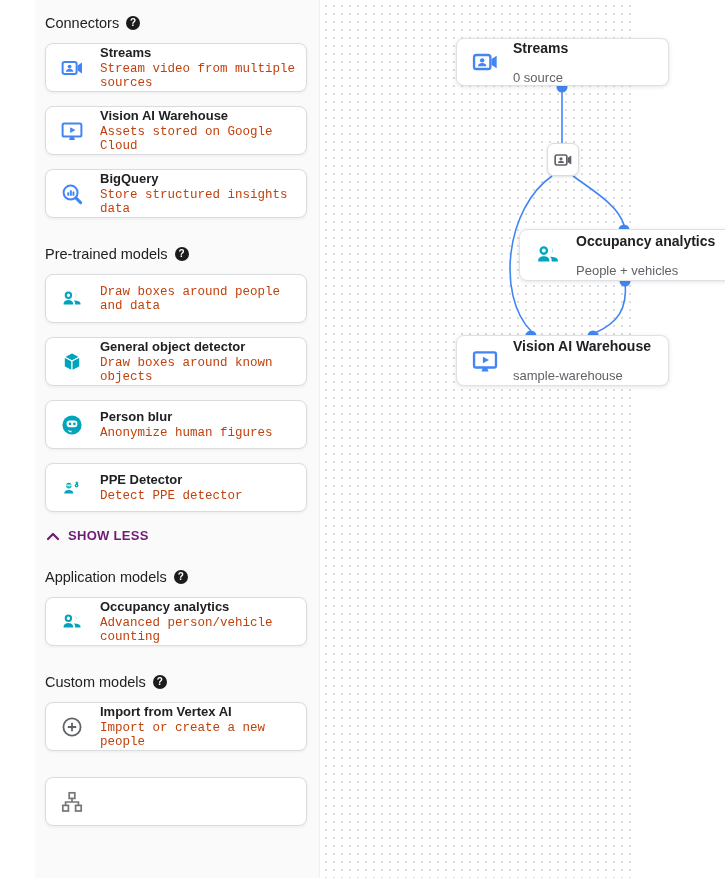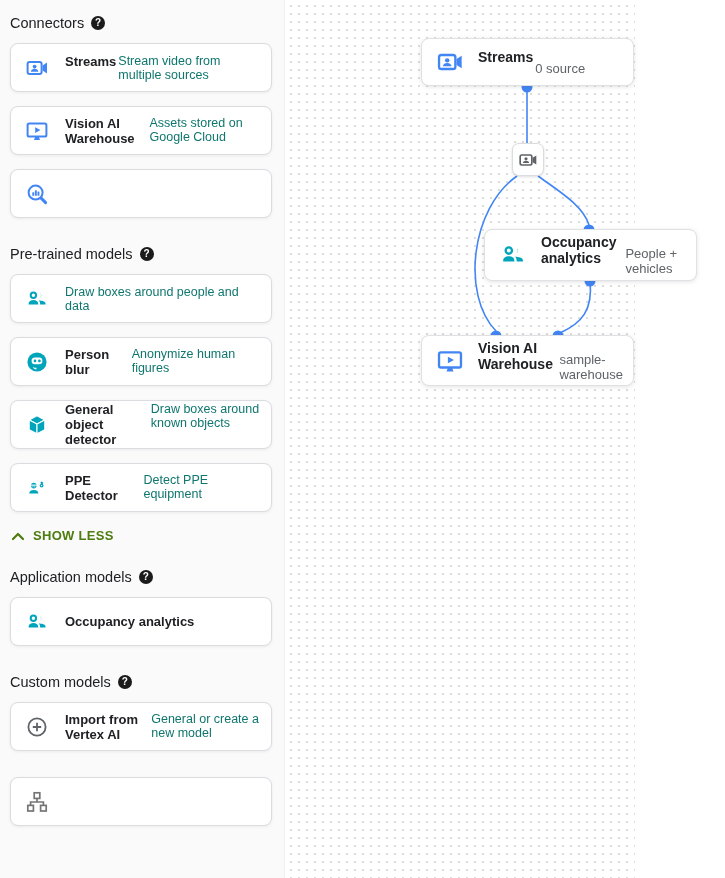--- a/index.html
+++ b/index.html
@@ -1,30 +1,30 @@
 <!DOCTYPE html>
 <html><head>
 <meta charset="utf-8">
 <style>
   * { margin:0; padding:0; box-sizing:border-box; }
   html,body { width:725px; height:878px; font-family:"Liberation Sans", sans-serif; background:#fff; overflow:hidden; }
-  .app { display:flex; width:635px; height:878px; }
+  .app { display:flex; width:635px; height:878px;padding-left:35px; }
 
   
   .sidebar { width:285px; min-width:285px; height:100%; background:#fafafa; border-right:1px solid #f0f0f0; padding:13px 12px 0 10px; overflow:hidden; }
   .section { margin-bottom:26px; }
   .section-header { display:flex; align-items:center; gap:7px; height:20px; margin-bottom:10px; }
   .section-label { font-size:14.5px; color:#202124; }
   .help-badge { width:14px; height:14px; border-radius:50%; background:#1b1b1b; color:#fff; font-size:10px; font-weight:bold; display:flex; align-items:center; justify-content:center; line-height:1; cursor:pointer; }
   .card { display:flex; align-items:center; gap:16px; height:49px; margin-bottom:14px; background:#fff; border:1px solid #dadce0; border-radius:8px; padding:0 10px 0 14px; box-shadow:0 1px 3px rgba(60,64,67,0.08); cursor:grab; }
   .card .ic { width:24px; height:24px; flex:0 0 24px; display:flex; align-items:center; justify-content:center; }
-  .card-text { display:flex; flex-direction:row; gap:2px; }
+  .card-text { display:flex; flex-direction:column; gap:2px; }
   .card-title { font-size:13px; font-weight:bold; color:#202124; }
-  .card-desc { font-size:12.5px; color:#0f766e; }
-  .show-less { display:flex; align-items:center; gap:8px; margin:16px 0 24px 1px; color:#4d7c0f; font-size:13px; font-weight:bold; letter-spacing:0.3px; cursor:pointer; }
+  .card-desc { font-size:12.5px; color:#c2410c;font-family:Liberation Mono, monospace; }
+  .show-less { display:flex; align-items:center; gap:8px; margin:16px 0 24px 1px; color:#701a75; font-size:13px; font-weight:bold; letter-spacing:0.3px; cursor:pointer; }
   .icon-blue { color:#4285f4; }
   .icon-teal { color:#00a5bb; }
   .icon-gray { color:#5f6368; }
   .icon-gray2 { color:#757575; }
 
   
   .canvas { position:relative; flex:1; height:100%; background:#fff;
     background-image: radial-gradient(circle, #dcdcdc 1.1px, transparent 1.4px);
     background-size: 8px 8px; background-position: 2px 2px; }
   .edges { position:absolute; left:0; top:0; width:440px; height:878px; pointer-events:none; }
@@ -134,20 +134,24 @@
           <span class="card-title">Vision AI Warehouse</span>
           <span class="card-desc">Assets stored on Google Cloud</span>
         </span>
       </div>
       <div class="card">
         <span class="ic icon-blue">
             <svg width="24" height="24" viewBox="0 0 24 24">
               <use href="#i-bigquery"></use>
             </svg>
           </span>
+        <span class="card-text">
+          <span class="card-title">BigQuery</span>
+          <span class="card-desc">Store structured insights data</span>
+        </span>
       </div>
     </div>
 
     <div class="section" style="margin-bottom:9px">
       <div class="section-header">
         <span class="section-label">Pre-trained models</span>
         <span class="help-badge">?</span>
       </div>
       <div class="card">
         <span class="ic icon-teal">
@@ -155,48 +159,48 @@
               <use href="#i-people"></use>
             </svg>
           </span>
         <span class="card-text">
           <span class="card-desc">Draw boxes around people and data</span>
         </span>
       </div>
       <div class="card">
         <span class="ic icon-teal">
             <svg width="24" height="24" viewBox="0 0 24 24">
+              <use href="#i-cube"></use>
+            </svg>
+          </span>
+        <span class="card-text">
+          <span class="card-title">General object detector</span>
+          <span class="card-desc">Draw boxes around known objects</span>
+        </span>
+      </div>
+      <div class="card">
+        <span class="ic icon-teal">
+            <svg width="24" height="24" viewBox="0 0 24 24">
               <use href="#i-face"></use>
             </svg>
           </span>
         <span class="card-text">
           <span class="card-title">Person blur</span>
           <span class="card-desc">Anonymize human figures</span>
         </span>
       </div>
       <div class="card">
         <span class="ic icon-teal">
             <svg width="24" height="24" viewBox="0 0 24 24">
-              <use href="#i-cube"></use>
-            </svg>
-          </span>
-        <span class="card-text">
-          <span class="card-title">General object detector</span>
-          <span class="card-desc">Draw boxes around known objects</span>
-        </span>
-      </div>
-      <div class="card">
-        <span class="ic icon-teal">
-            <svg width="24" height="24" viewBox="0 0 24 24">
               <use href="#i-ppe"></use>
             </svg>
           </span>
         <span class="card-text">
           <span class="card-title">PPE Detector</span>
-          <span class="card-desc">Detect PPE equipment</span>
+          <span class="card-desc">Detect PPE detector</span>
         </span>
       </div>
       <div class="show-less">
         <span style="display:flex">
             <svg width="14" height="10" viewBox="0 0 14 10">
               <use href="#i-chevron-up"></use>
             </svg>
           </span>
         <span>SHOW LESS</span>
       </div>
@@ -208,38 +212,39 @@
         <span class="help-badge">?</span>
       </div>
       <div class="card">
         <span class="ic icon-teal">
             <svg width="24" height="24" viewBox="0 0 24 24">
               <use href="#i-people"></use>
             </svg>
           </span>
         <span class="card-text">
           <span class="card-title">Occupancy analytics</span>
+          <span class="card-desc">Advanced person/vehicle counting</span>
         </span>
       </div>
     </div>
 
     <div class="section">
       <div class="section-header">
         <span class="section-label">Custom models</span>
         <span class="help-badge">?</span>
       </div>
       <div class="card">
         <span class="ic icon-gray">
             <svg width="24" height="24" viewBox="0 0 24 24">
               <use href="#i-plus"></use>
             </svg>
           </span>
         <span class="card-text">
           <span class="card-title">Import from Vertex AI</span>
-          <span class="card-desc">General or create a new model</span>
+          <span class="card-desc">Import or create a new people</span>
         </span>
       </div>
     </div>
 
     <div class="section">
       <div class="card">
         <span class="ic icon-gray2">
             <svg width="24" height="24" viewBox="0 0 24 24">
               <use href="#i-tree"></use>
             </svg>

